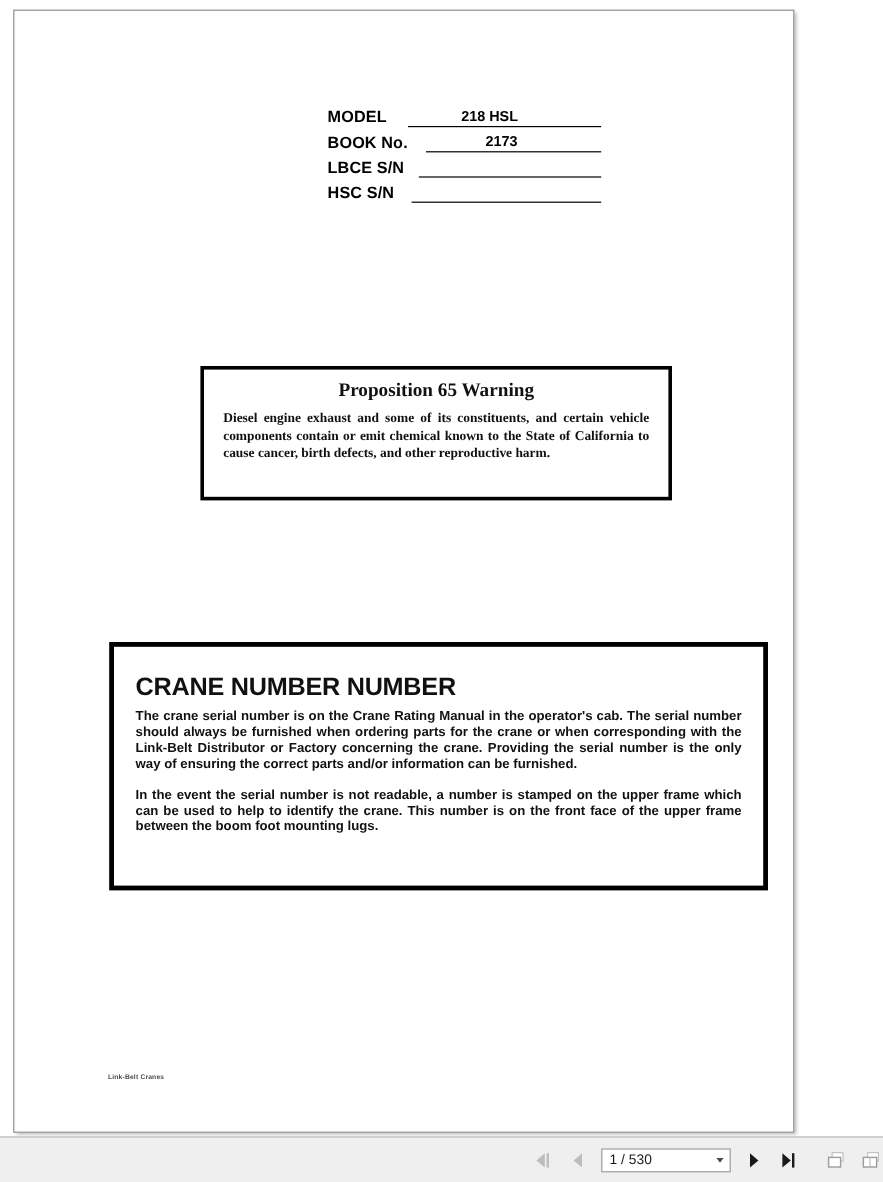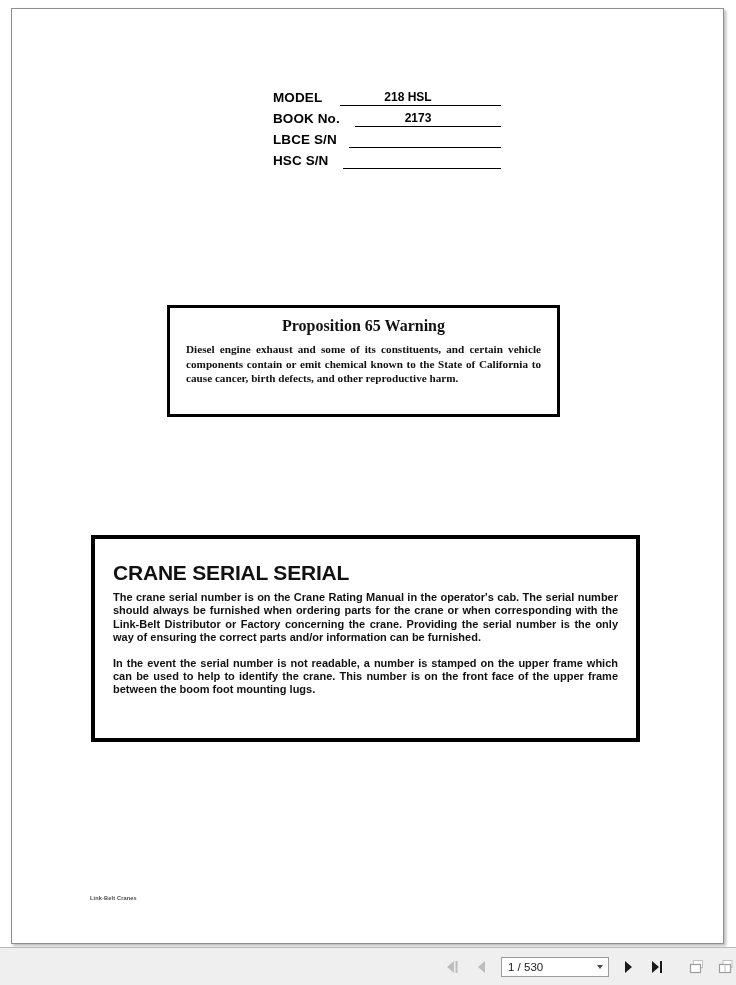--- a/index.html
+++ b/index.html
@@ -33,21 +33,21 @@
     height: 947px;
     background: #ffffff;
     overflow: hidden;
   }
 
   
   #page-sheet {
     position: absolute;
     left: 11px;
     top: 8px;
-    width: 713px;
+    width: 651px;
     height: 936px;
     background: #ffffff;
     border: 1px solid #8f8f8f;
     box-sizing: border-box;
     box-shadow: 2px 2px 3px rgba(0,0,0,0.28);
   }
 
   
   .model-block {
     position: absolute;
@@ -269,21 +269,21 @@
         </div>
 
       </div>
 
       <div id="prop65-box">
         <div id="prop65-title-2">Proposition 65 Warning</div>
         <p id="prop65-body">Diesel engine exhaust and some of its constituents, and certain vehicle components contain or emit chemical known to the State of California to cause cancer, birth defects, and other reproductive harm.</p>
       </div>
 
       <div id="crane-box">
-        <div id="crane-heading">CRANE SERIAL SERIAL</div>
+        <div id="crane-heading">CRANE NUMBER NUMBER</div>
         <p class="crane-para">The crane serial number is on the Crane Rating Manual in the operator's cab.   The serial number should always be furnished when ordering parts for the crane or when corresponding with the Link-Belt Distributor or Factory concerning the crane.  Providing the serial number is the only way of ensuring the correct parts and/or information can be furnished.</p>
         <p class="crane-para">In the event the serial number is not readable, a number is stamped on the upper frame which can be used to help to identify the crane.  This number is on the front face of the upper frame between the boom foot mounting lugs.</p>
       </div>
 
       <div id="page-footer">Link-Belt Cranes</div>
 
     </div>
   </div>
 
   <div id="toolbar">

